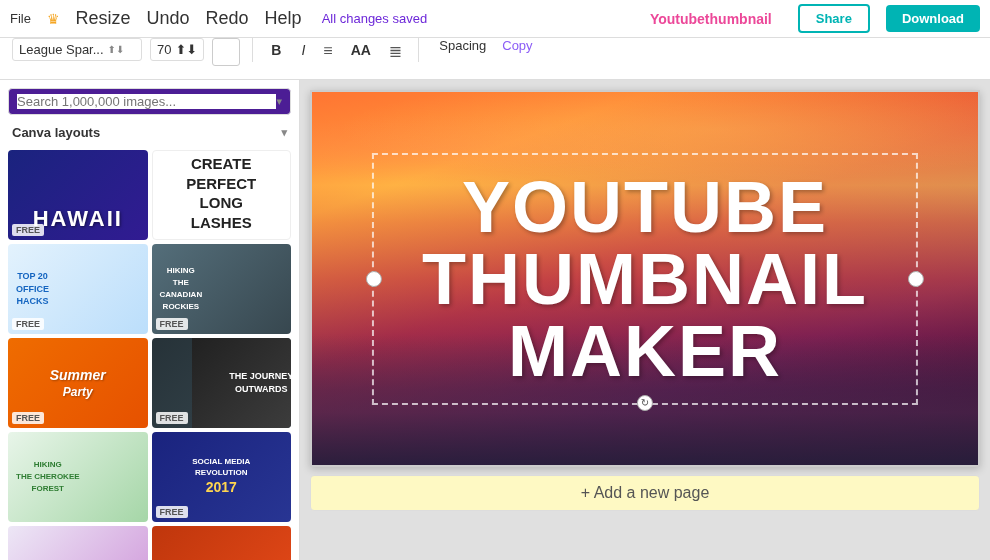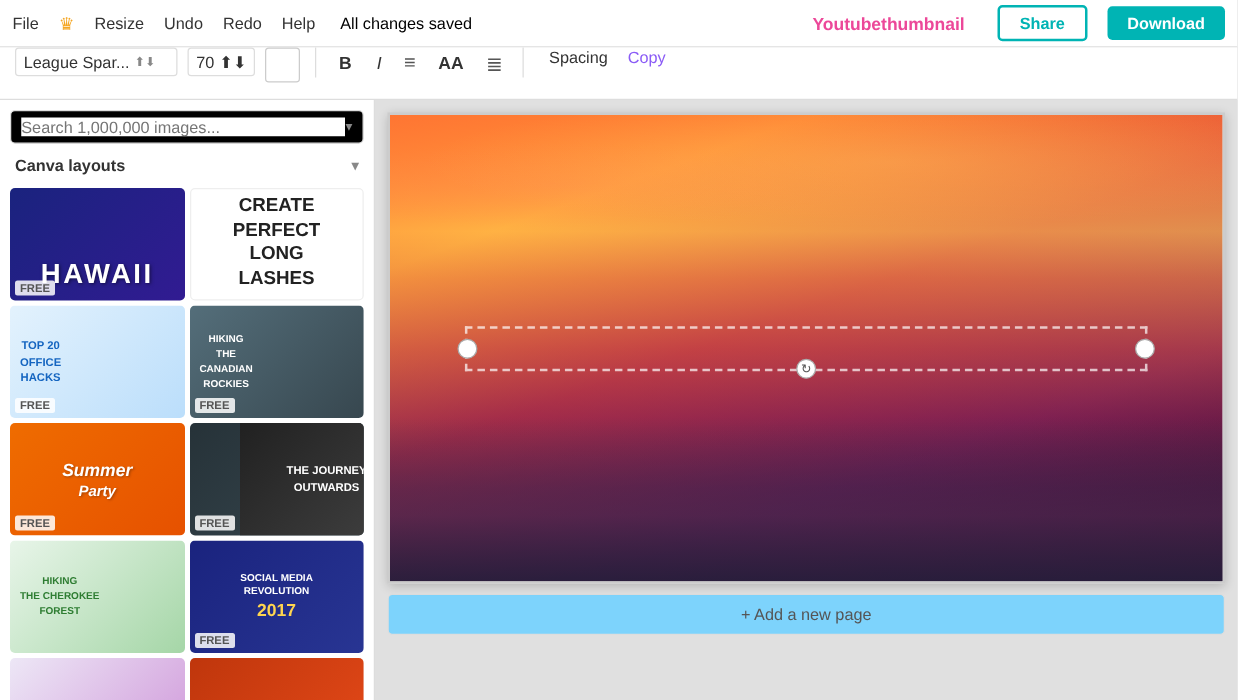--- a/index.html
+++ b/index.html
@@ -7,22 +7,22 @@
 
     
     .top-nav {
       display: flex; align-items: center;
       background: #fff; height: 38px;
       border-bottom: 1px solid #ddd;
       padding: 0 10px; gap: 16px;
     }
     .nav-file { font-size: 13px; color: #333; cursor: pointer; }
     .nav-crown { color: #f5a623; font-size: 14px; }
-    .nav-item { font-size: 13px; color: #333; cursor: pointer; }
-    .nav-saved { font-size: 13px; color: #000000; margin-left: 4px; font-style: normal; }
+    .nav-item { font-size: 18px; color: #333; cursor: pointer; }
+    .nav-saved { font-size: 13px; color: #6d28d9; margin-left: 4px; font-style: normal; }
     .nav-spacer { flex: 1; }
     .nav-title { font-size: 14px; font-weight: bold; color: #ec4899; margin-right: 10px; }
     .btn-share {
       background: #fff; border: 2px solid #00b4b4; color: #00b4b4;
       padding: 5px 16px; border-radius: 4px; font-size: 13px; font-weight: bold; cursor: pointer;
     }
     .btn-download {
       background: #00b4b4; border: none; color: #fff;
       padding: 6px 16px; border-radius: 4px; font-size: 13px; font-weight: bold; cursor: pointer;
     }
@@ -69,21 +69,21 @@
     .left-panel {
       width: 300px; background: #fff;
       border-right: 1px solid #ddd;
       display: flex; flex-direction: column;
       overflow: hidden;
     }
     .search-box {
       display: flex; align-items: center;
       margin: 8px 8px 4px;
       border: 1px solid #ddd; border-radius: 4px;
-      padding: 5px 8px; background: #000000;
+      padding: 5px 8px; background: #4c1d95;
     }
     .search-box input {
       border: none; outline: none; font-size: 13px; color: #888; flex: 1;
     }
     .search-box .chevron { color: #888; font-size: 11px; }
     .section-header {
       display: flex; align-items: center; justify-content: space-between;
       padding: 6px 12px;
       font-size: 13px; font-weight: bold; color: #333;
     }
@@ -234,22 +234,22 @@
       background: #fff; border: 1px solid #aaa;
       border-radius: 50%; cursor: ns-resize;
       display: flex; align-items: center; justify-content: center;
       font-size: 10px; color: #555;
     }
 
     
     .add-page-bar {
       width: 670px; margin-top: 8px;
       border: 1px solid #ddd; border-radius: 4px;
-      background: #7dd3fc; padding: 8px;
-      text-align: center; font-size: 13px; color: #555; cursor: pointer;
+      background: #fef9c3; padding: 8px;
+      text-align: center; font-size: 16px; color: #555; cursor: pointer;
     }
 
     
     .layouts-grid::-webkit-scrollbar { width: 4px; }
     .layouts-grid::-webkit-scrollbar-track { background: #f0f0f0; }
     .layouts-grid::-webkit-scrollbar-thumb { background: #ccc; border-radius: 2px; }
   </style>
 </head>
 <body>
 
@@ -372,20 +372,25 @@
     </div>
   </div>
 
   <div class="canvas-area">
     <div class="canvas-wrapper">
       <div class="sky-overlay"></div>
       <div class="cloud-layer"></div>
       <div class="beach-layer"></div>
 
       <div class="canvas-text-box">
+        <div class="canvas-main-text">
+          <span>YOUTUBE</span><br>
+          <span>THUMBNAIL</span><br>
+          <span>MAKER</span>
+        </div>
         <div class="handle-left"></div>
         <div class="handle-right"></div>
         <div class="handle-bottom">↻</div>
       </div>
     </div>
     <div class="add-page-bar">+ Add a new page</div>
   </div>
 
 </div>
 

